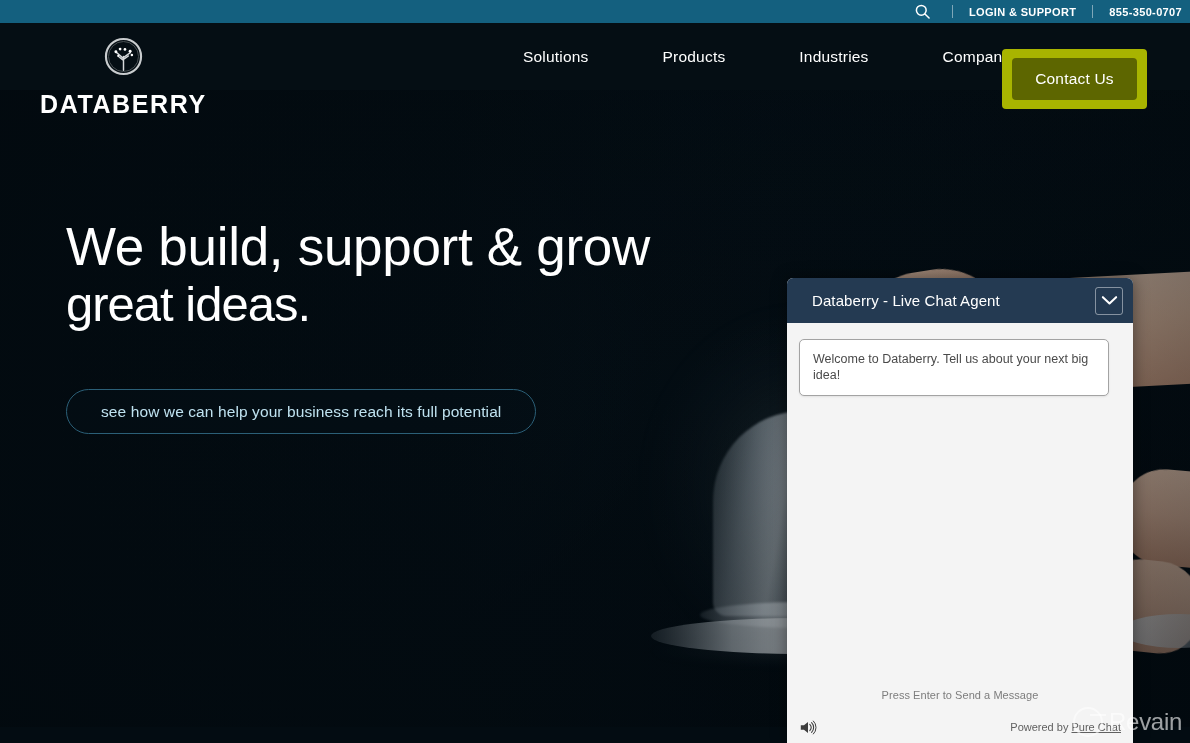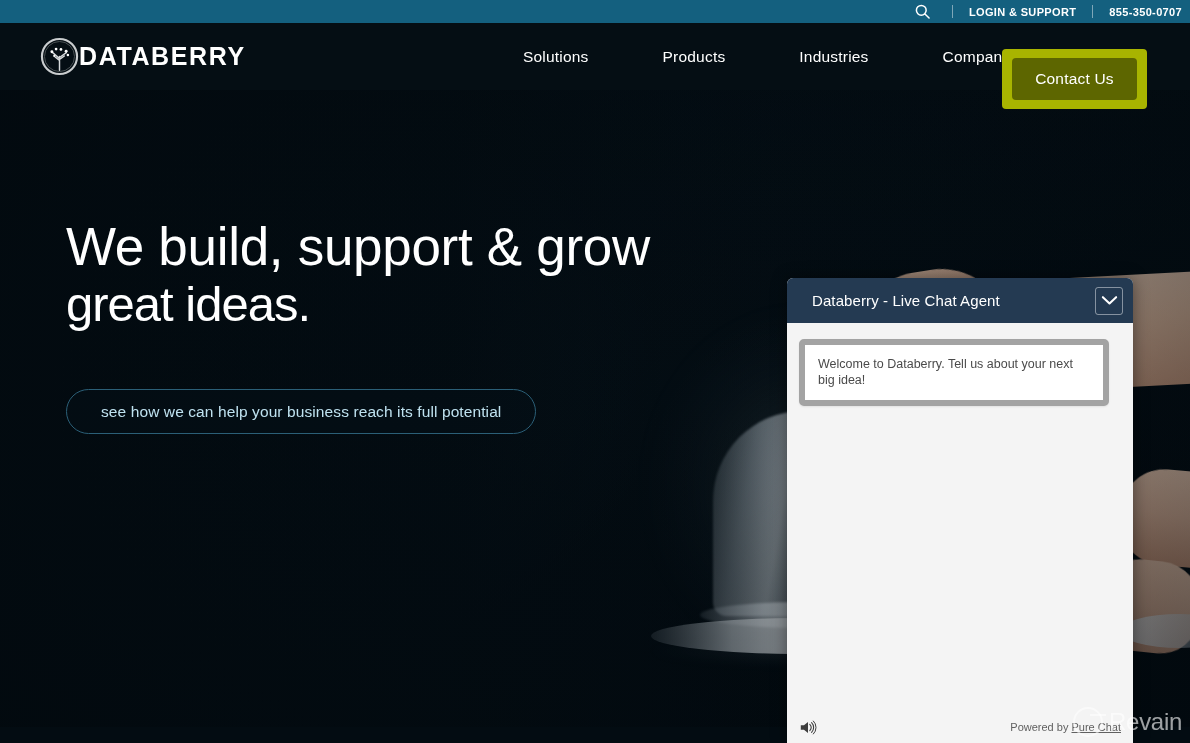--- a/index.html
+++ b/index.html
@@ -76,22 +76,23 @@
     width: 1190px;
     height: 67px;
     background: #050e14;
     z-index: 5;
   }
   .logo-wrap {
     position: absolute;
     left: 40px; top: 14px;
     display: flex;
     align-items: center;
-    gap: 0;
-    cursor: pointer;
+    gap: 16px;
+    cursor: pointer;
+    flex-direction: column;
   }
   .logo-mark {
     width: 39px; height: 39px;
     flex: 0 0 39px;
   }
   .logo-text {
     color: #ffffff;
     font-size: 25px;
     font-weight: bold;
     letter-spacing: 1.6px;
@@ -368,21 +369,21 @@
     cursor: pointer;
   }
   .chat-body {
     flex: 1 1 auto;
     background: #f4f4f4;
     padding: 16px 12px 0 12px;
     overflow: hidden;
   }
   .chat-bubble {
     background: #ffffff;
-    border: 6px solid #a3a3a3;
+    border: 1px solid #a3a3a3;
     border-radius: 5px;
     padding: 11px 13px 12px 13px;
     box-shadow: 0 1px 2px rgba(0,0,0,0.08);
     color: #4a4a4a;
     font-size: 12.5px;
     line-height: 1.28;
     max-width: 310px;
   }
   .chat-footer {
     flex: 0 0 auto;
@@ -545,20 +546,21 @@
           <polyline points="2,2 9,8.6 16,2" fill="none" stroke="#ffffff" stroke-width="2.2" stroke-linecap="round" stroke-linejoin="round"></polyline>
         </svg>
       </div>
     </div>
 
     <div class="chat-body">
       <div class="chat-bubble">Welcome to Databerry. Tell us about your next big idea!</div>
     </div>
 
     <div class="chat-footer">
+      <div class="chat-hint">Press Enter to Send a Message</div>
       <div class="chat-bottom">
         <div class="sound-icon">
           <svg width="18" height="15" viewBox="0 0 20 16">
             <path d="M2 5.5 H5.5 L10 1.8 V14.2 L5.5 10.5 H2 Z" fill="#3d3d3d"></path>
             <path d="M12 4.6 A5 5 0 0 1 12 11.4" fill="none" stroke="#3d3d3d" stroke-width="1.2" stroke-linecap="round"></path>
             <path d="M14 2.6 A7.6 7.6 0 0 1 14 13.4" fill="none" stroke="#3d3d3d" stroke-width="1.2" stroke-linecap="round"></path>
             <path d="M16 0.8 A10 10 0 0 1 16 15.2" fill="none" stroke="#3d3d3d" stroke-width="1.1" stroke-linecap="round"></path>
           </svg>
         </div>
         <div class="powered"><span>Powered by </span><a>Pure Chat</a></div>

